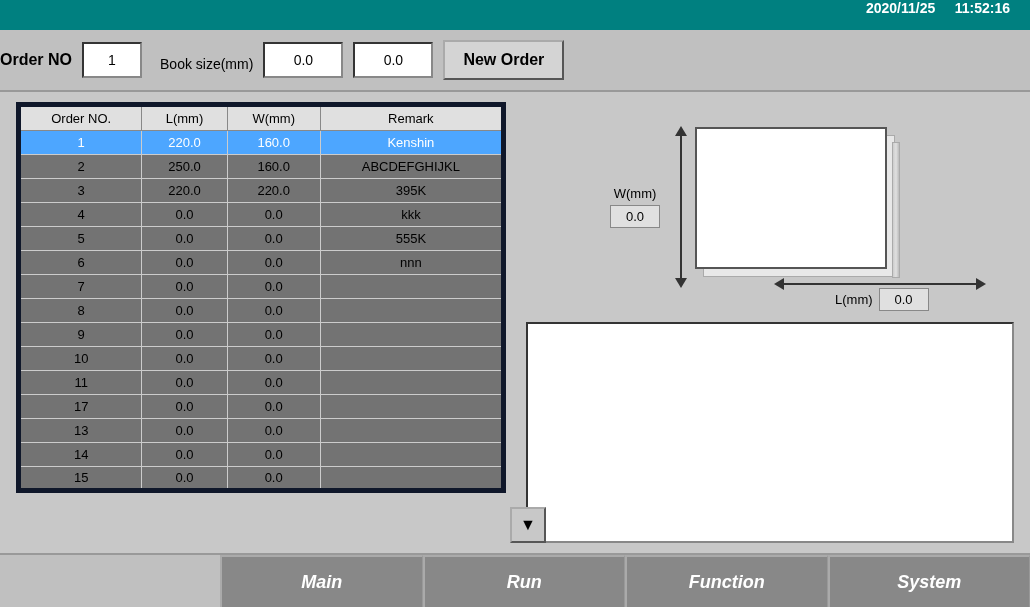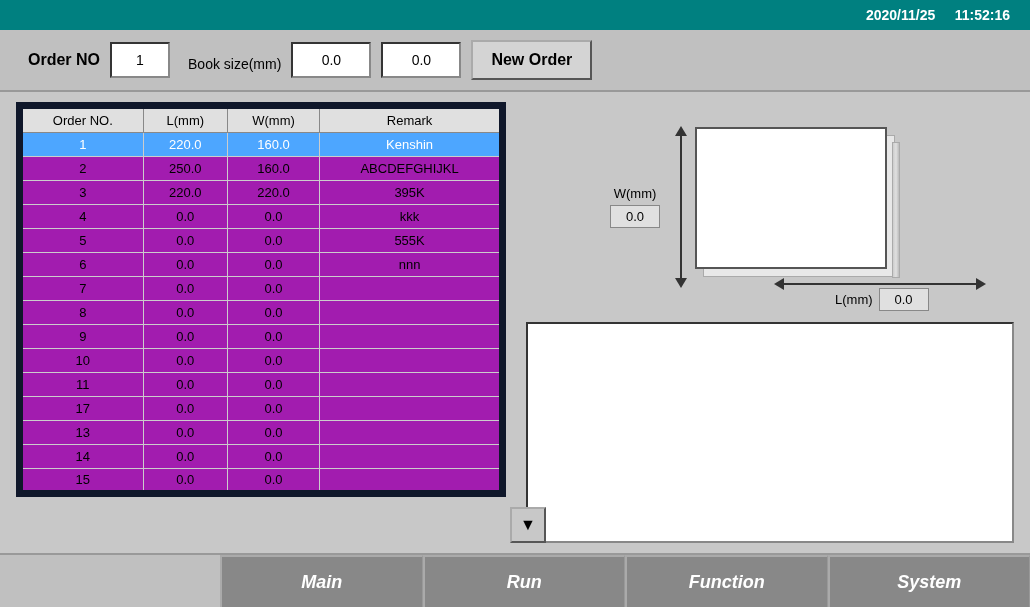--- a/index.html
+++ b/index.html
@@ -12,32 +12,32 @@
       overflow: hidden;
       position: relative;
     }
 
     
     #top-bar {
       width: 100%;
       height: 30px;
       background: #008080;
       display: flex;
-      align-items: center;
+      align-items: flex-start;
       justify-content: flex-end;
       padding-right: 20px;
       color: white;
       font-size: 14px;
       font-weight: bold;
     }
 
     
     #header {
       background: #c0c0c0;
-      padding: 10px 28px;
+      padding: 10px 0;
       display: flex;
       align-items: center;
       gap: 10px;
       border-bottom: 2px solid #999;
     }
     #header label {
       font-size: 16px;
       font-weight: bold;
     }
     .header-input {
@@ -76,22 +76,22 @@
     }
 
     
     #table-section {
       flex: 0 0 490px;
       position: relative;
     }
     table {
       width: 490px;
       border-collapse: collapse;
-      border: 7px solid #0f172a;
-      background: #a21caf;
+      border: 5px solid #0f172a;
+      background: #737373;
     }
     table th {
       background: #e0e0e0;
       border: 1px solid #888;
       padding: 4px 8px;
       text-align: center;
       font-weight: normal;
       font-size: 13px;
     }
     table td {

